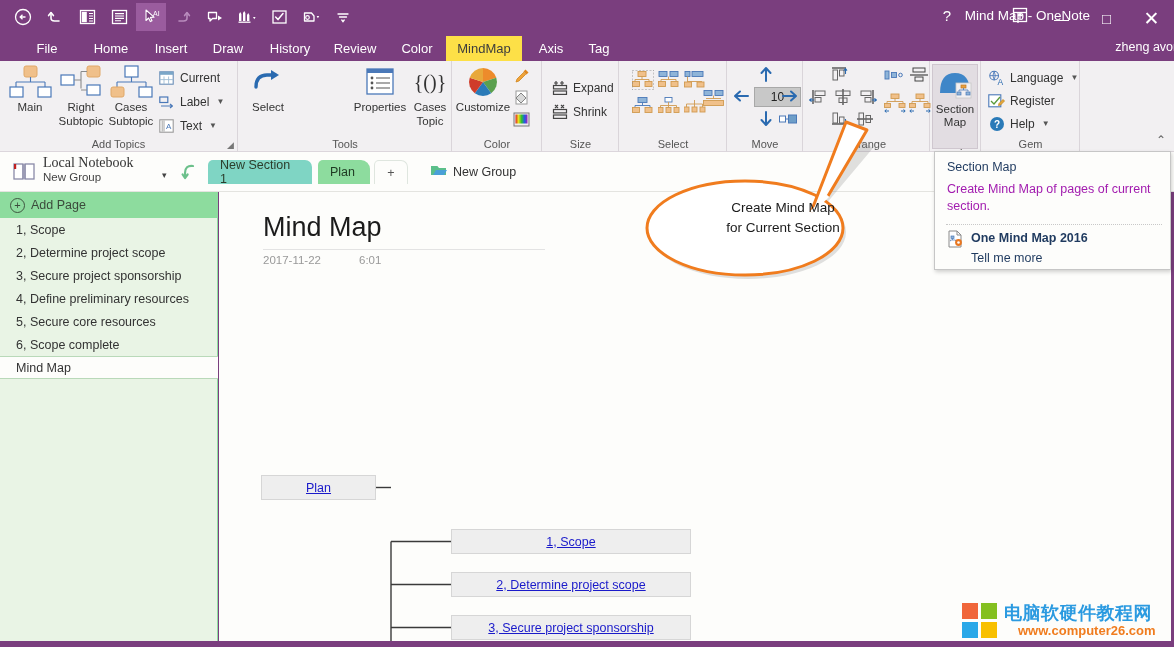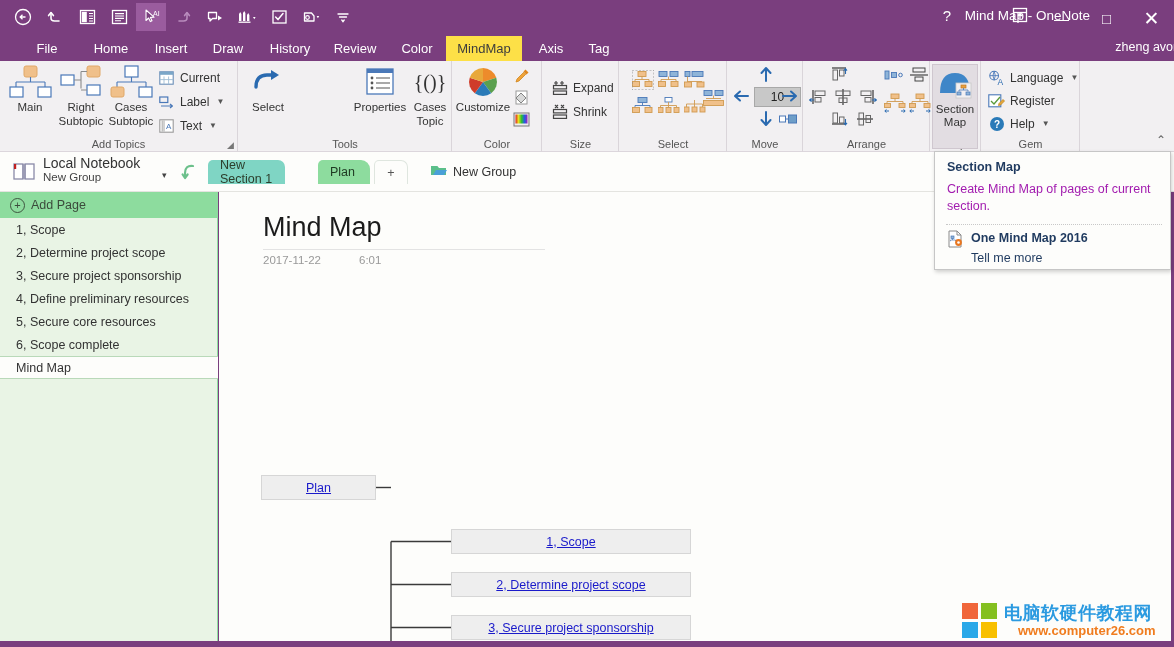--- a/index.html
+++ b/index.html
@@ -98,21 +98,21 @@
   .sectionmap .ic { height: 38px; display:flex; align-items:center; justify-content:center; }
 
   
   .nbbar {
     position: absolute; left: 0; top: 152px; width: 1174px; height: 40px;
     background: #fdfdfb; border-bottom: 1px solid #e4e4e0;
   }
   .nbook { position: absolute; left: 12px; top: 4px; display: flex; align-items: flex-start; gap: 7px; }
   .nbook .bookicon { width: 24px; height: 24px; margin-top: 4px; }
   .nbook .txt { line-height: 14px; }
-  .nbook .t1 { font-size: 14px; color: #333; }
+  .nbook .t1 { font-size: 14px; color: #333; font-family: Liberation Serif, serif; }
   .nbook .t2 { font-size: 11.5px; color: #444; }
   .nbcaret { position: absolute; left: 162px; top: 18px; font-size: 9px; color: #444; }
   .syncicon { position: absolute; left: 180px; top: 9px; color: #6cc08b; font-size: 18px; }
 
   .sectab {
     position: absolute; top: 8px; height: 24px; padding: 0 12px;
     font-size: 12.5px; color: #2c3e2c; display: flex; align-items: center;
     border-radius: 5px 7px 0 0;
   }
   .sectab.s1 { background: #7fd5c4; }
@@ -185,21 +185,21 @@
     position: absolute; left: 48px; top: 78px; width: 190px; text-align: center;
     font-size: 13.5px; color: #1b1b1b; line-height: 20px;
   }
 
   
   .tooltip {
     position: absolute; left: 934px; top: 151px; width: 237px; height: 119px;
     background: #fdfdfb; border: 1px solid #c6c6c6;
     box-shadow: 1px 2px 4px rgba(0,0,0,0.18);
   }
-  .tt-title { position: absolute; left: 12px; top: 8px; font-size: 12.5px; font-weight: bold; color: #1f3a5f; }
+  .tt-title { position: absolute; left: 12px; top: 8px; font-size: 12.5px; font-weight: normal; color: #1f3a5f; }
   .tt-body { position: absolute; left: 12px; top: 29px; width: 214px; font-size: 12.5px; color: #a21caf; line-height: 17px; }
   .tt-sep { position: absolute; left: 11px; top: 72px; width: 216px; border-top: 1px dotted #c8c8c8; }
   .tt-prod { position: absolute; left: 36px; top: 79px; font-size: 12.5px; font-weight: bold; color: #1f3a5f; }
   .tt-prodicon { position: absolute; left: 12px; top: 78px; width: 18px; height: 18px; }
   .tt-more { position: absolute; left: 36px; top: 99px; font-size: 12.5px; color: #1f3a5f; }
 
   
   .watermark { position: absolute; left: 962px; top: 600px; width: 204px; height: 42px; }
   .wm-logo { position: absolute; left: 0; top: 3px; width: 36px; height: 36px; }
   .wm-cn {
@@ -755,21 +755,21 @@
       </span>
     </div>
     <div class="nbcaret">▾</div>
     <div class="syncicon">
       <svg width="18" height="20" viewBox="0 0 18 20">
           <path d="M13 5 Q5 4 5 12 L5 16" fill="none" stroke="#6cc08b" stroke-width="2.2" stroke-linecap="round"></path>
           <path d="M2.6 13.5 L5 17 L7.6 13.5" fill="none" stroke="#6cc08b" stroke-width="2.2" stroke-linecap="round" stroke-linejoin="round"></path>
         </svg>
     </div>
 
-    <div class="sectab s1" style="left:208px;width:77px">New Section 1</div>
+    <div class="sectab s1" style="left:208px;width:104px">New Section 1</div>
     <div class="sectab active" style="left:318px;width:52px">Plan</div>
     <div class="sectab plus" style="left:374px;width:34px">+</div>
 
     <div class="newgroup">
       <span>
         <svg width="17" height="14" viewBox="0 0 17 14">
             <path d="M1 12 h15 v-7 h-7 l-1.6 -2 h-6.4 z" fill="#5bbf8a"></path>
             <path d="M3 12 l3 -5 h11 l-3 5 z" fill="#4aa0d8"></path>
           </svg>
       </span>
@@ -821,20 +821,35 @@
       </div>
     <div class="mnode" style="left:232px;top:380px;width:240px">
         <a>2, Determine project scope</a>
       </div>
     <div class="mnode" style="left:232px;top:423px;width:240px">
         <a>3, Secure project sponsorship</a>
       </div>
 
   </div>
 
+  <div class="calloutwrap">
+    <svg width="340" height="180" viewBox="0 0 340 180">
+      <g transform="translate(3,4)" opacity="0.22">
+        <ellipse cx="105" cy="108" rx="98" ry="47" fill="#777"></ellipse>
+        <path d="M183 80 L230 24 L210 12 L172 96 Z" fill="#777"></path>
+      </g>
+      <ellipse cx="105" cy="108" rx="98" ry="47" fill="#ffffff" stroke="#f07c1e" stroke-width="3"></ellipse>
+      <path d="M188 76 L227 10 L206 2 L171 92" fill="#ffffff" stroke="#f07c1e" stroke-width="3" stroke-linejoin="round"></path>
+      <path d="M171 92 Q180 84 188 76" fill="#ffffff" stroke="#ffffff" stroke-width="3"></path>
+    </svg>
+    <div class="callouttext">
+      <div>Create Mind Map</div>
+      <div>for Current Section</div>
+    </div>
+  </div>
 
   <div class="tooltip">
     <div class="tt-title">Section Map</div>
     <div class="tt-body">Create Mind Map of pages of current section.</div>
     <div class="tt-sep"></div>
     <span class="tt-prodicon">
       <svg width="18" height="18" viewBox="0 0 18 18">
           <path d="M2 1 h8 l4 4 v12 h-12 z" fill="#fff" stroke="#8a8a8a" stroke-width="1"></path>
           <path d="M10 1 v4 h4" fill="none" stroke="#8a8a8a" stroke-width="1"></path>
           <rect x="4" y="6" width="3" height="2.4" fill="#8fb4d8" stroke="#4a78b8" stroke-width="0.7"></rect>

